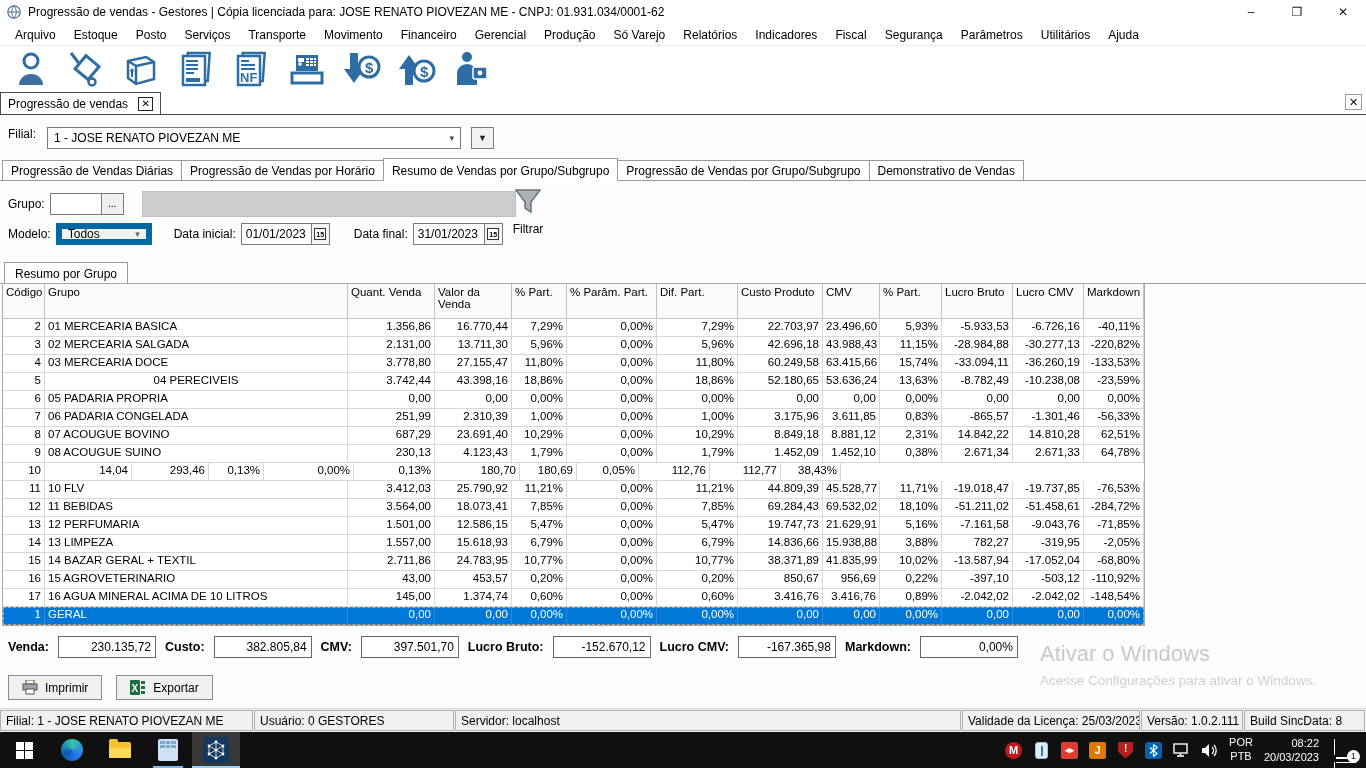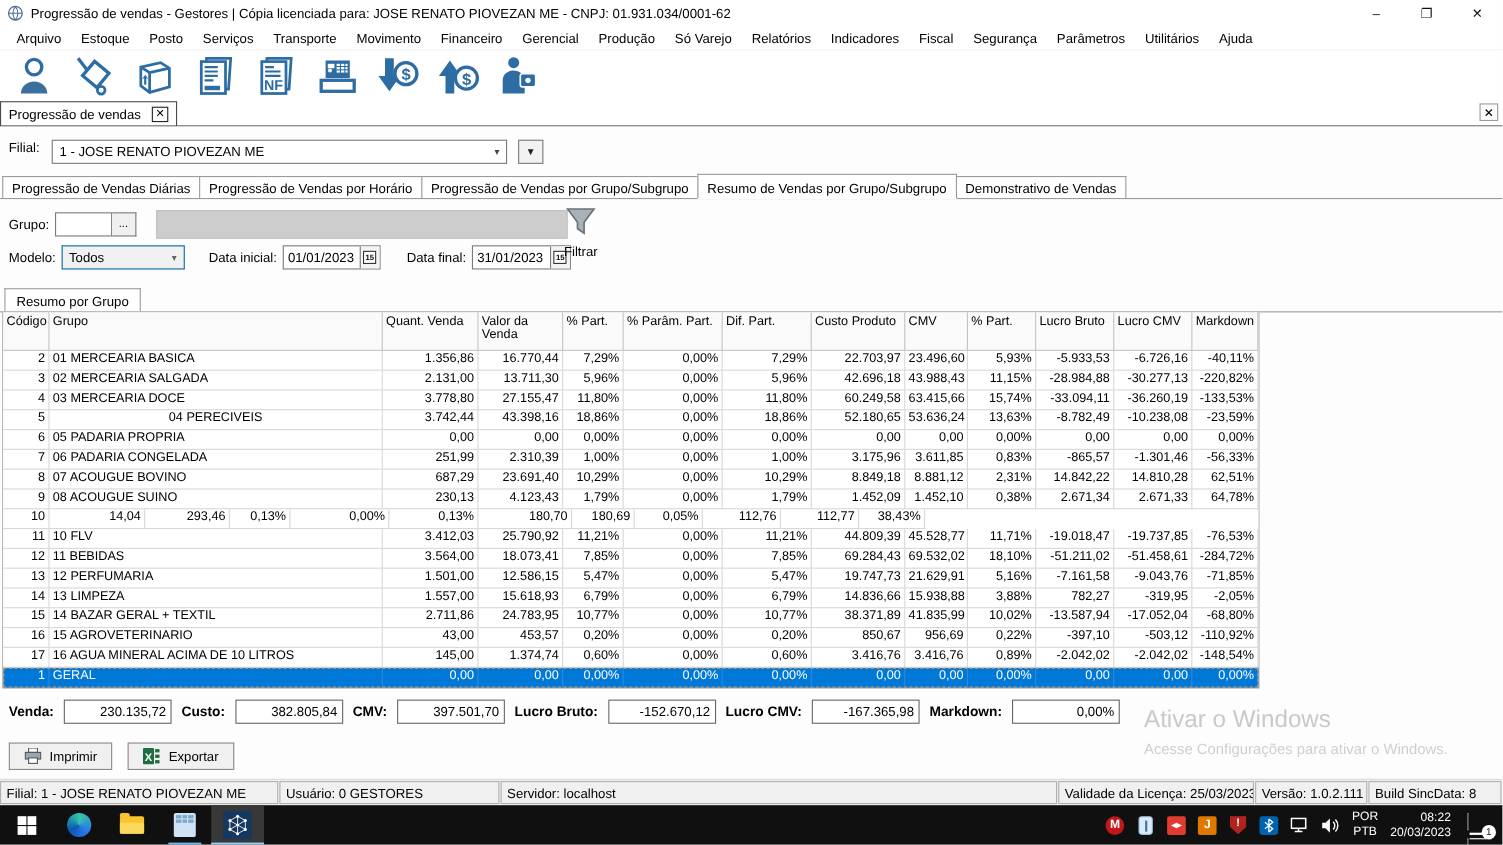--- a/index.html
+++ b/index.html
@@ -38,21 +38,21 @@
   .mtab { height:20px; border:1px solid #9a9a9a; border-bottom:none; background:#fff; padding:3px 8px 0; margin-right:-1px; white-space:nowrap; }
   .mtab.active { height:23px; padding-top:5px; position:relative; z-index:2; background:#fff; margin-bottom:-1px; border-bottom:1px solid #fff; }
 
   .row-grupo { position:absolute; top:76px; left:8px; display:flex; align-items:center;justify-content:flex-end; }
   .lab { margin-right:5px; }
   .grupo-input { width:52px; height:22px; border:1px solid #7a7a7a; background:#fff; }
   .ellipsis-btn { width:22px; height:22px; border:1px solid #7a7a7a; border-left:none; background:#f0f0f0; font-size:10px; text-align:center; line-height:20px; }
   .grupo-desc { width:374px; height:26px; background:#cdcdcd; border:1px solid #bfbfbf; margin-left:18px; }
 
   .row-modelo { position:absolute; top:108px; left:8px; display:flex; align-items:center; }
-  .modelo-combo { width:112px; height:22px; border:1px solid #0369a1; background:#f1f1f1; display:flex; align-items:center; padding:0 6px; margin-right:22px; }
+  .modelo-combo { width:96px; height:22px; border:6px solid #0369a1; background:#f1f1f1; display:flex; align-items:center; padding:0 6px; margin-right:22px; }
   .modelo-combo .chev { margin-left:auto; color:#666; font-size:9px; }
   .date-field { width:89px; height:22px; border:1px solid #7a7a7a; background:#fff; display:flex; align-items:center; padding-left:4px; margin-right:24px; }
   .cal-btn { margin-left:auto; width:18px; height:20px; border-left:1px solid #7a7a7a; background:#f3f3f3; display:flex; align-items:center; justify-content:center; }
   .cal-glyph { width:12px; height:12px; border:1px solid #333; font-size:7px; line-height:11px; text-align:center; font-weight:bold; background:#fff; }
 
   .filtrar { position:absolute; top:72px; left:502px; width:52px; text-align:center; }
   .filtrar-label { margin-top:2px; font-size:12px; }
 
   .inner-tab { position:absolute; top:147px; left:4px; height:21px; border:1px solid #9a9a9a; border-bottom:none; background:#fff; padding:4px 10px 0; }
   .inner-line { position:absolute; top:168px; left:0; width:1366px; border-top:1px solid #9a9a9a; }
@@ -251,22 +251,22 @@
     <div class="combo">
       <span>1 - JOSE RENATO PIOVEZAN ME</span>
       <span class="chev">▾</span>
     </div>
     <div class="drop-btn">▼</div>
   </div>
 
   <div class="tabs-row">
       <div class="mtab">Progressão de Vendas Diárias</div>
       <div class="mtab">Progressão de Vendas por Horário</div>
+      <div class="mtab active">Resumo de Vendas por Grupo/Subgrupo</div>
       <div class="mtab">Progressão de Vendas por Grupo/Subgrupo</div>
-      <div class="mtab active">Resumo de Vendas por Grupo/Subgrupo</div>
       <div class="mtab">Demonstrativo de Vendas</div>
     </div>
 
   <div class="row-grupo">
     <span class="lab">Grupo:</span>
     <input class="grupo-input" value="" style="">
     <div class="ellipsis-btn">...</div>
     <div class="grupo-desc"></div>
   </div>
 

